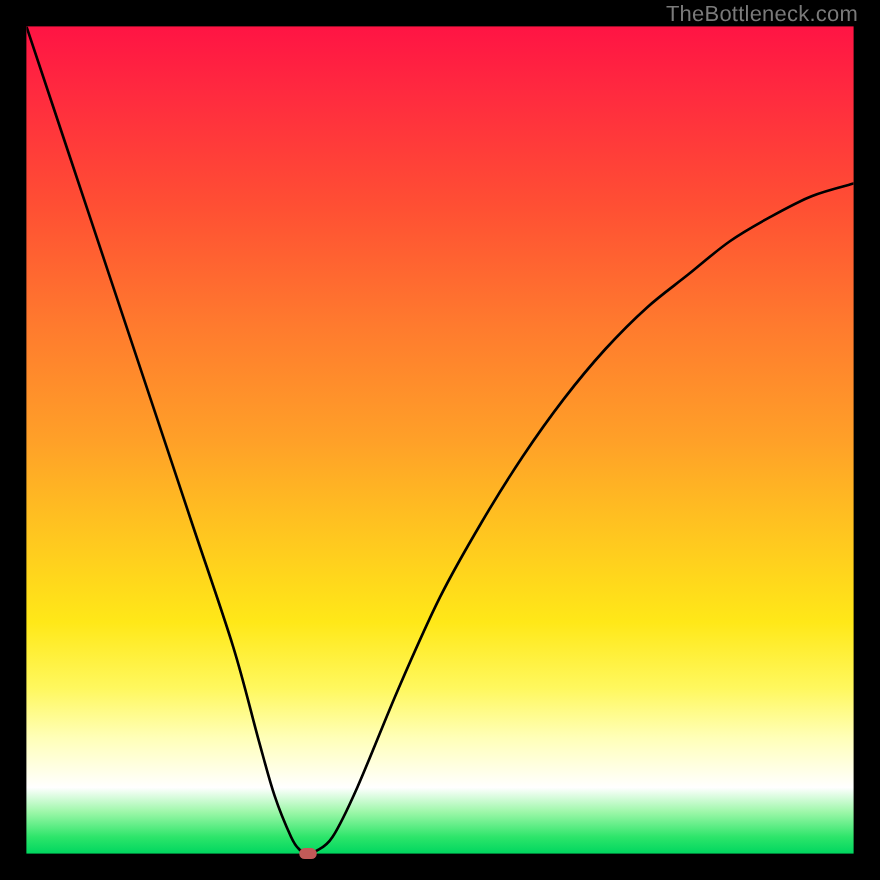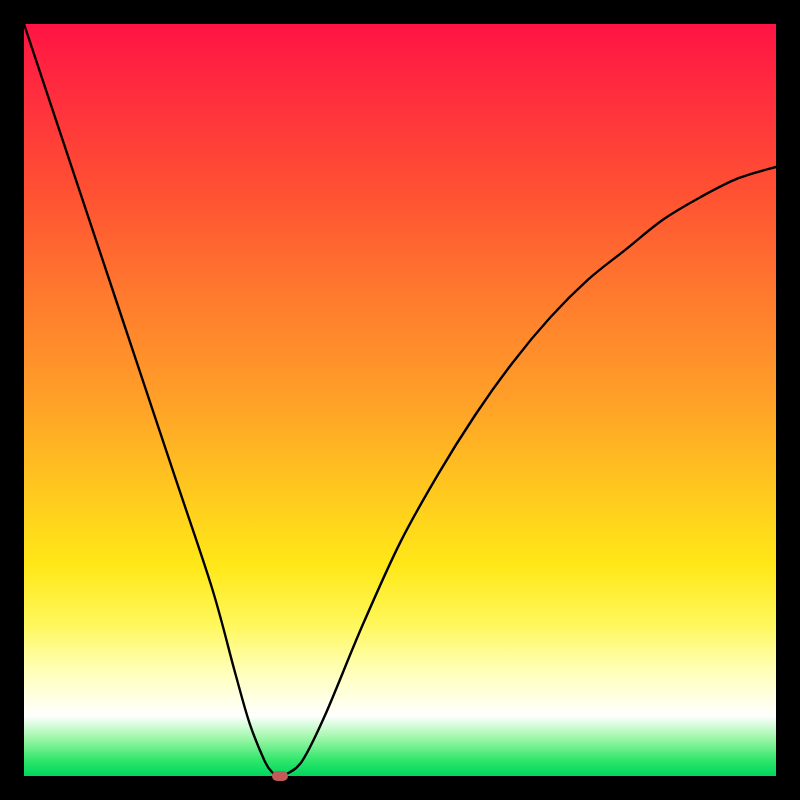--- a/index.html
+++ b/index.html
@@ -72,13 +72,14 @@
 </head>
 <body>
 
 <div class="frame">
   <div class="plot">
     <svg class="curve" viewBox="0 0 752 752" preserveAspectRatio="none">
       <path id="curve-path" fill="none" stroke="#000" stroke-width="2.4" stroke-linejoin="round" stroke-linecap="round" d="M 0.00 0.00 C 6.27 18.80, 25.07 75.20, 37.60 112.80 C 50.13 150.40, 62.67 188.00, 75.20 225.60 C 87.73 263.20, 100.27 300.80, 112.80 338.40 C 125.33 376.00, 137.87 413.60, 150.40 451.20 C 162.93 488.80, 177.97 531.41, 188.00 564.00 C 198.03 596.59, 204.29 624.16, 210.56 646.72 C 216.83 669.28, 220.59 684.32, 225.60 699.36 C 230.61 714.40, 236.88 728.81, 240.64 736.96 C 244.40 745.11, 245.65 745.73, 248.16 748.24 C 250.67 750.75, 253.17 751.75, 255.68 752.00 C 258.19 752.25, 259.44 752.25, 263.20 749.74 C 266.96 747.24, 271.97 746.61, 278.24 736.96 C 284.51 727.31, 290.77 714.40, 300.80 691.84 C 310.83 669.28, 325.87 630.43, 338.40 601.60 C 350.93 572.77, 363.47 543.95, 376.00 518.88 C 388.53 493.81, 401.07 472.51, 413.60 451.20 C 426.13 429.89, 438.67 409.84, 451.20 391.04 C 463.73 372.24, 476.27 354.69, 488.80 338.40 C 501.33 322.11, 513.87 307.07, 526.40 293.28 C 538.93 279.49, 551.47 266.96, 564.00 255.68 C 576.53 244.40, 589.07 235.63, 601.60 225.60 C 614.13 215.57, 626.67 204.29, 639.20 195.52 C 651.73 186.75, 664.27 179.85, 676.80 172.96 C 689.33 166.07, 701.87 159.17, 714.40 154.16 C 726.93 149.15, 745.73 144.76, 752.00 142.88"></path>
     </svg>
     <div class="marker" id="marker" style="left: 255.68px; top: 752px; background: rgb(193, 90, 88);"></div>
   </div>
+  <div class="watermark">TheBottleneck.com</div>
 </div>
 
 </body></html>

